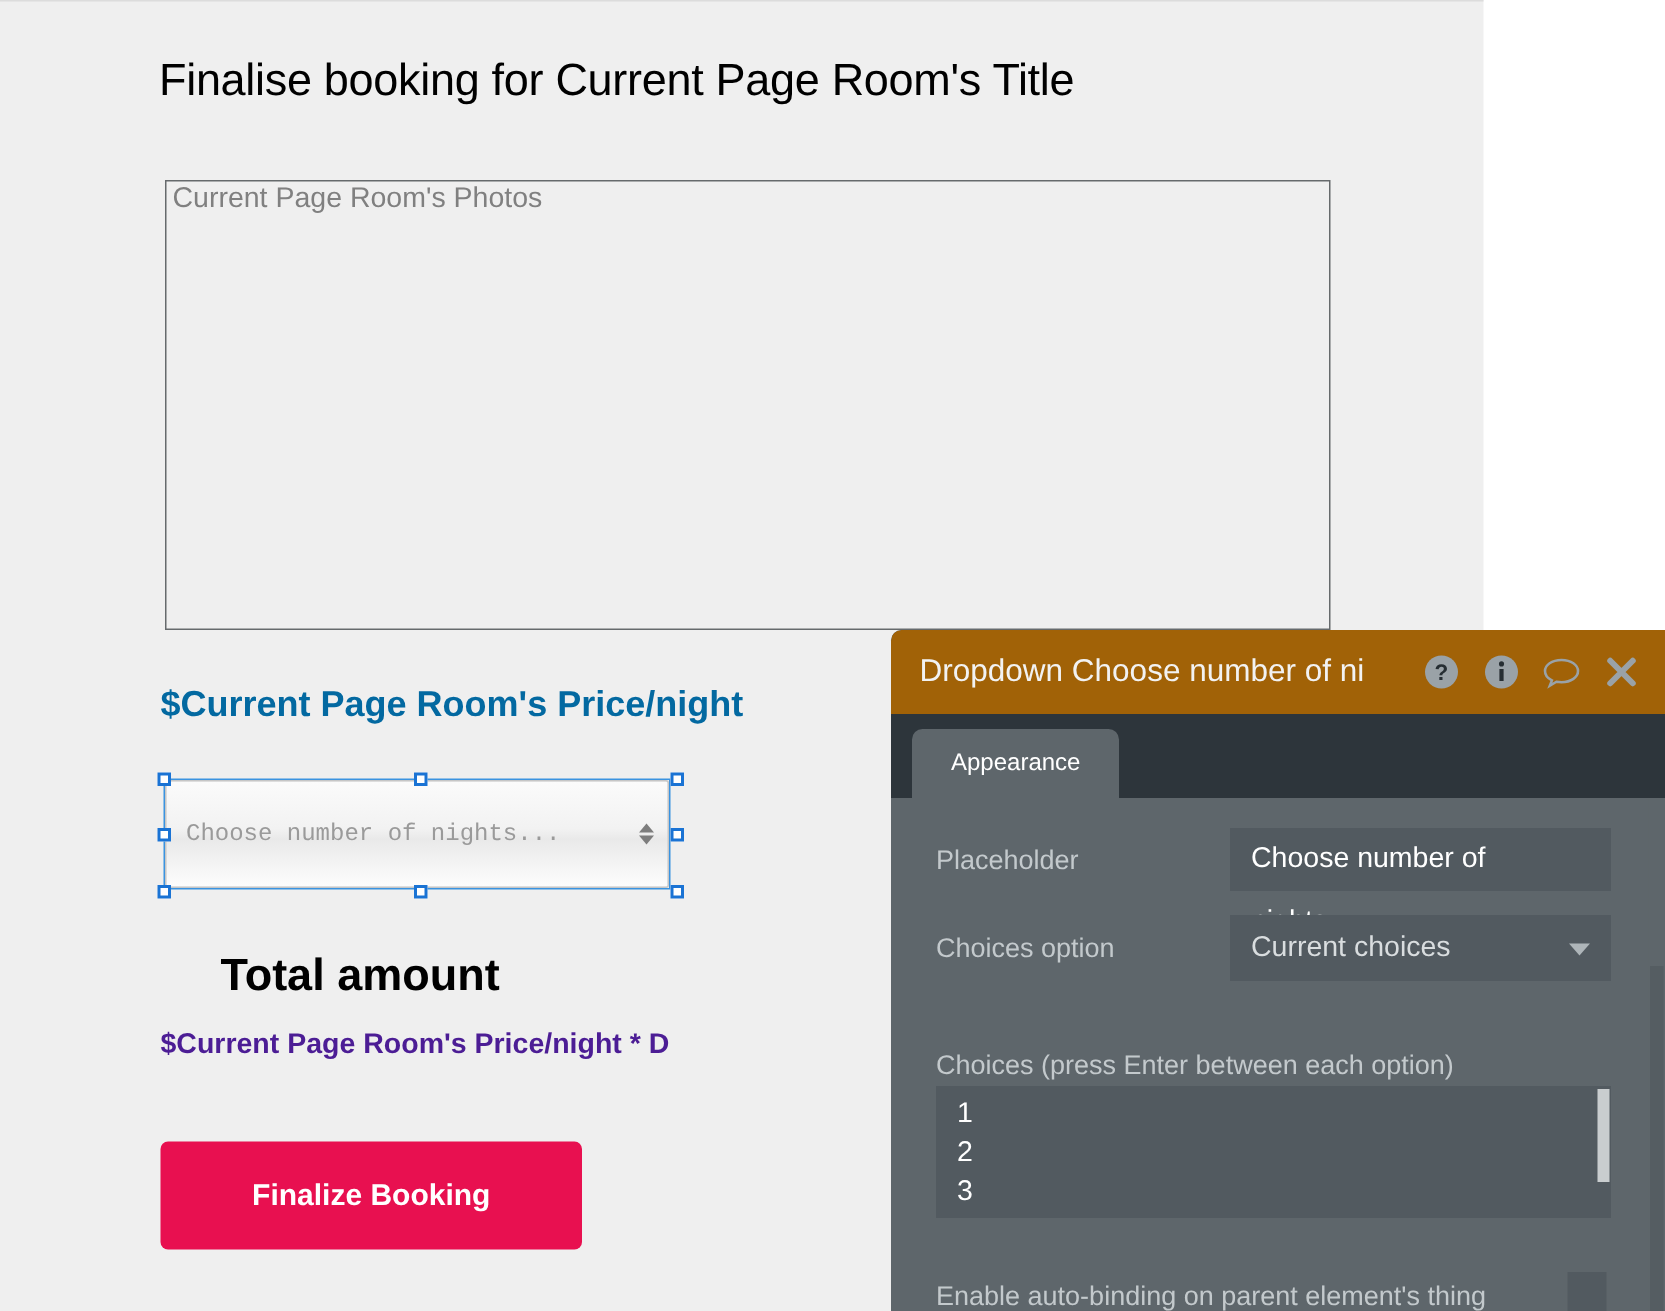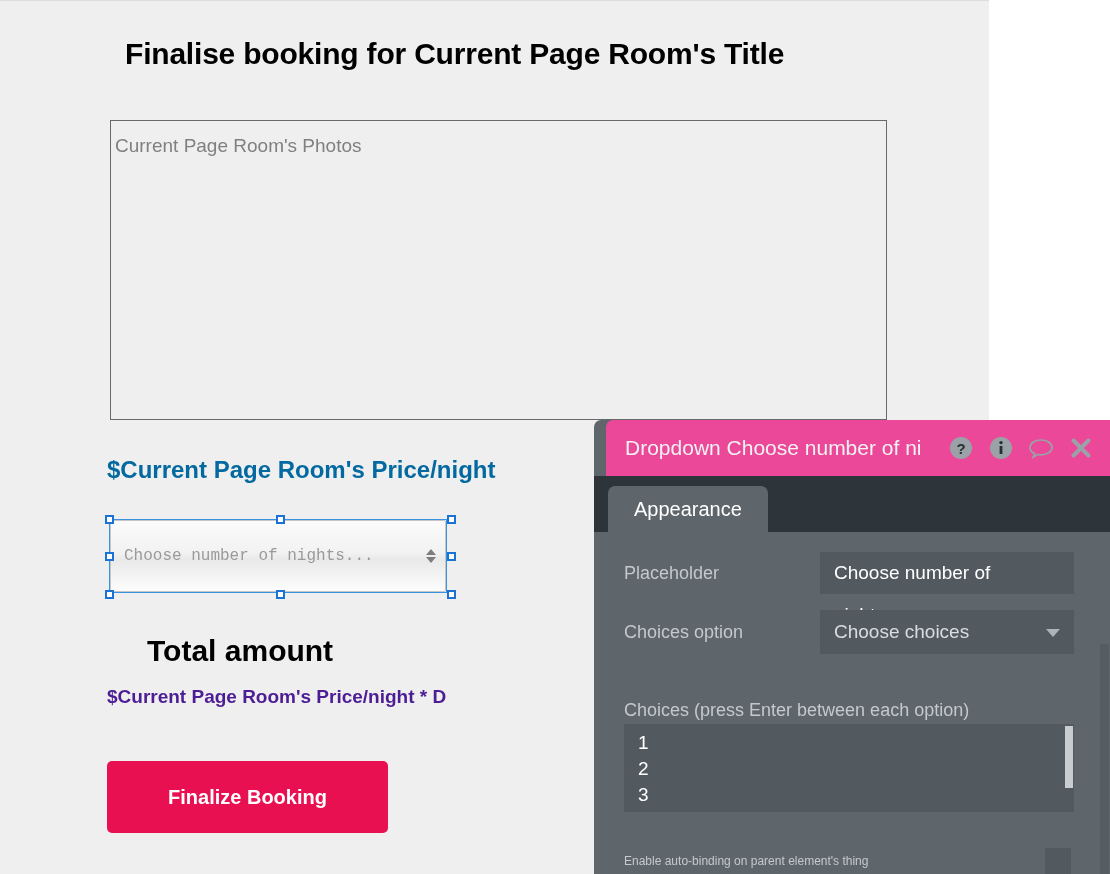--- a/index.html
+++ b/index.html
@@ -24,24 +24,24 @@
     position: absolute;
     left: 0; top: 0;
     width: 989px;
     height: 874px;
     background: #efefef;
     border-top: 1px solid #dcdcdc;
   }
 
   .page-title {
     position: absolute;
-    left: 125px;
+    left: 106px;
     top: 36px;
     font-size: 30px;
-    font-weight: bold;
+    font-weight: normal;
     color: #000000;
     letter-spacing: -0.2px;
     white-space: nowrap;
   }
 
   .photos-box {
     position: absolute;
     left: 110px;
     top: 119px;
     width: 777px;
@@ -50,21 +50,20 @@
     background: transparent;
   }
 
   .photos-box-label {
     position: absolute;
     left: 4px;
     top: 1px;
     font-size: 19px;
     color: #808080;
     white-space: nowrap;
-    margin-top: 13px;
   }
 
   .price-line {
     position: absolute;
     left: 107px;
     top: 455px;
     font-size: 24px;
     font-weight: bold;
     color: #0369a1;
     white-space: nowrap;
@@ -189,25 +188,24 @@
     height: 454px;
     background: #5e666b;
     border-top-left-radius: 7px;
     overflow: hidden;
     font-family: "Liberation Sans", sans-serif;
   }
 
   .dlg-header {
     position: relative;
     height: 56px;
-    background: #ec4899;
+    background: #a16207;
     border-top-left-radius: 7px;
     display: flex;
     align-items: center;
-    margin-left: 12px;
   }
 
   .dlg-title {
     position: absolute;
     left: 19px;
     top: 0;
     height: 56px;
     line-height: 56px;
     width: 330px;
     overflow: hidden;
@@ -240,21 +238,21 @@
     background: #2d353b;
     display: flex;
     align-items: flex-end;
     padding-left: 14px;
   }
 
   .tab {
     height: 46px;
     line-height: 46px;
     padding: 0 26px;
-    font-size: 20px;
+    font-size: 16px;
     color: #7b858b;
     cursor: pointer;
     white-space: nowrap;
   }
   .tab.active {
     background: #5e666b;
     color: #ffffff;
     border-top-left-radius: 7px;
     border-top-right-radius: 7px;
   }
@@ -367,21 +365,21 @@
     left: 0;
     top: 314px;
     width: 516px;
     height: 42px;
   }
   .toggle-label {
     position: absolute;
     left: 30px;
     top: 8px;
     color: #c3c9cc;
-    font-size: 12px;
+    font-size: 18px;
     white-space: nowrap;
   }
   .toggle-box {
     position: absolute;
     left: 451px;
     top: 2px;
     width: 26px;
     height: 26px;
     background: #525a60;
     cursor: pointer;
@@ -485,21 +483,21 @@
     <div class="dlg-body">
 
       <div class="row row-placeholder">
         <span class="row-label">Placeholder</span>
         <span class="field-box">Choose number of nights...</span>
       </div>
 
       <div class="row row-choices-style">
         <span class="row-label">Choices option</span>
         <span class="select-box">
-          <span>Choose choices</span>
+          <span>Current choices</span>
           <span class="select-caret"></span>
         </span>
       </div>
 
       <div class="choices-label">Choices (press Enter between each option)</div>
 
       <div class="choices-area">
         <div class="choices-list">
           <div class="choice-line">1</div>
           <div class="choice-line">2</div>

